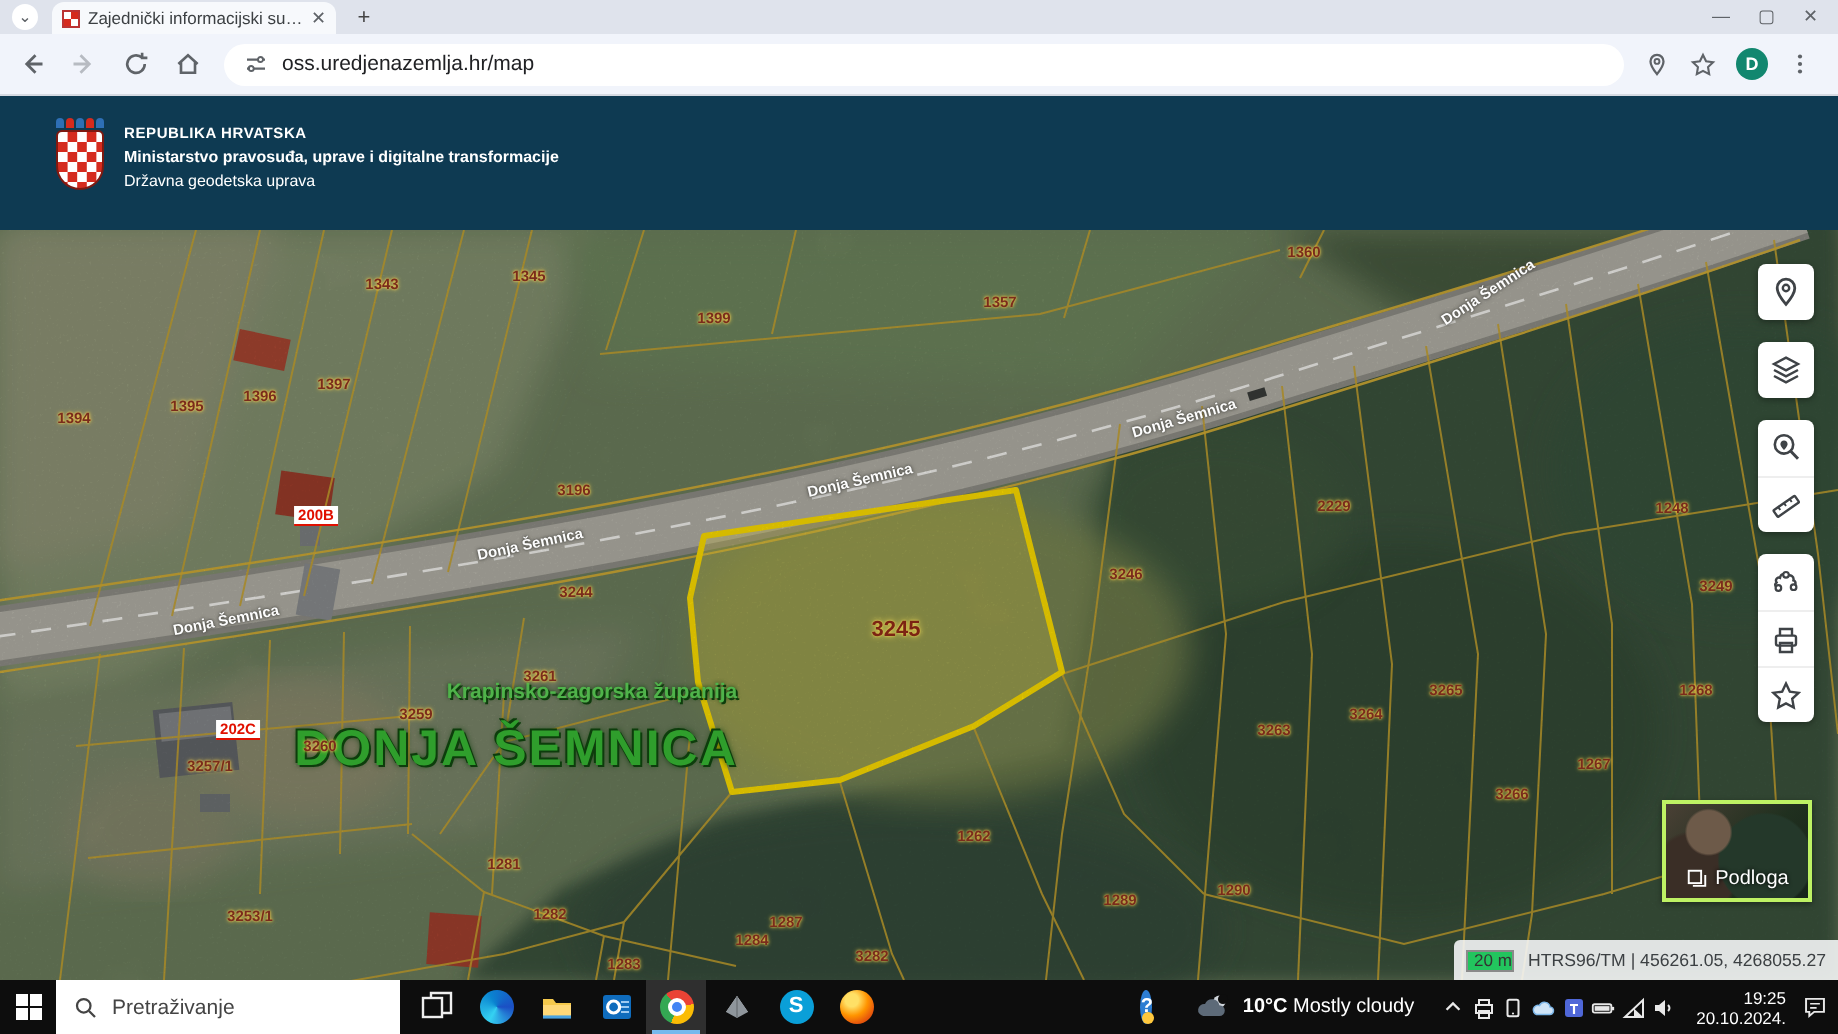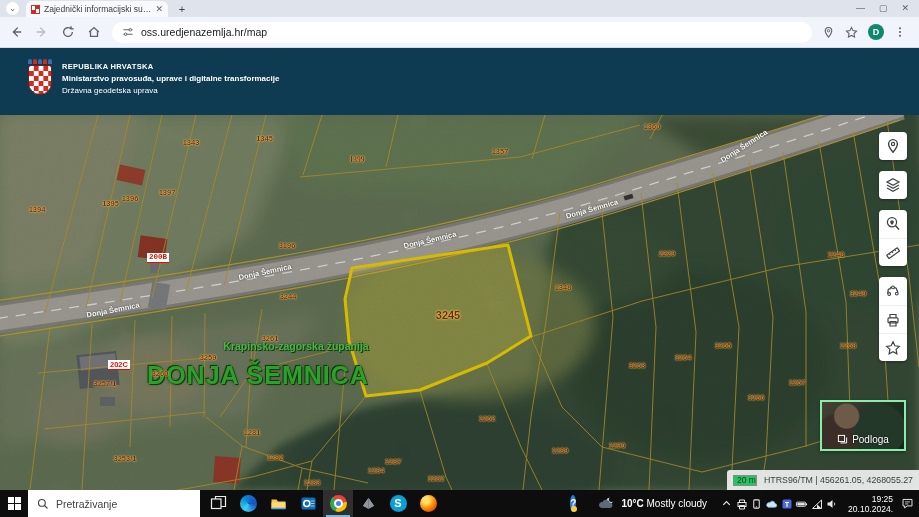--- a/index.html
+++ b/index.html
@@ -57,21 +57,21 @@
   #county { position:absolute; left:296px; top:231px; transform:translate(-50%,-50%); font-size:10.5px; font-weight:bold;
      color:#4fb34a; text-shadow:1px 1px 0 #0d3d0c,0 0 2px #0d3d0c; white-space:nowrap; }
 
   
   #tools { position:absolute; right:12px; top:17px; width:28px; }
   .tgroup { background:#fff; border-radius:4px; box-shadow:0 1px 3px rgba(0,0,0,.35); margin-bottom:11px; overflow:hidden; }
   .tbtn { width:28px; height:28px; display:flex; align-items:center; justify-content:center; }
   .tbtn + .tbtn { border-top:1px solid #eee; }
 
   
-  #podloga { position:absolute; right:13px; bottom:39px; width:86px; height:51px; background:#86efac; padding:2px; box-shadow:0 1px 3px rgba(0,0,0,.4); }
+  #podloga { position:absolute; right:13px; bottom:39px; width:75px; height:51px; background:#bef264; padding:2px; box-shadow:0 1px 3px rgba(0,0,0,.4); }
   #podloga .thumb { position:relative; width:100%; height:100%; overflow:hidden;
      background:radial-gradient(circle at 30% 30%, #6d5a49 0 18%, transparent 20%),
                 radial-gradient(circle at 70% 60%, #24382a 0 40%, transparent 42%),
                 radial-gradient(circle at 20% 75%, #3a2e26 0 30%, transparent 33%),
                 linear-gradient(135deg,#4a4035,#20301f 55%,#16231a); }
   #podloga .plbl { position:absolute; left:0; right:0; bottom:4px; display:flex; align-items:center; justify-content:center; gap:4px;
      color:#fff; font-size:10px; text-shadow:0 0 2px #000; }
 
   
   #statusbar { position:absolute; right:0; bottom:0; height:20px; width:192px; background:rgba(248,249,251,.88);
@@ -281,56 +281,56 @@
       </g>
 
       <polygon points="352,153 508,130 531,221 487,248 420,275 366,281 349,226 345,184" fill="rgba(235,220,70,0.30)" stroke="#ffdf00" stroke-width="3" stroke-linejoin="round"></polygon>
       <rect width="919" height="375" filter="url(#tex)" opacity=".16"></rect>
     </svg>
 
     <div id="labels">
       <div id="county">Krapinsko-zagorska županija</div>
       <div id="settlement">DONJA ŠEMNICA</div>
     <span class="plabel" style="left: 37px; top: 94px;">1394</span>
-        <span class="plabel" style="left: 104px; top: 88px; padding-left: 13px;">1395</span>
+        <span class="plabel" style="left: 87px; top: 88px; padding-left: 13px;">1395</span>
         <span class="plabel" style="left: 130px; top: 83px;">1396</span>
         <span class="plabel" style="left: 167px; top: 77px;">1397</span>
         <span class="plabel" style="left: 191px; top: 27px;">1343</span>
         <span class="plabel" style="left: 247px; top: 23px; padding-left: 35px;">1345</span>
-        <span class="plabel" style="left: 357px; top: 44px; font-family: Liberation Serif, serif;">1399</span>
+        <span class="plabel" style="left: 357px; top: 44px;">1399</span>
         <span class="plabel" style="left: 500px; top: 36px;">1357</span>
         <span class="plabel" style="left: 652px; top: 11px;">1360</span>
         <span class="plabel" style="left: 270px; top: 130px; margin-left: 17px;">3196</span>
         <span class="plabel" style="left: 667px; top: 138px;">2229</span>
         <span class="plabel" style="left: 836px; top: 139px;">1248</span>
         <span class="plabel" style="left: 858px; top: 178px;">3249</span>
         <span class="plabel" style="left: 288px; top: 181px;">3244</span>
         <span class="plabel sel" style="left: 448px; top: 200px;">3245</span>
-        <span class="plabel" style="left: 563px; top: 172px;">1348</span>
+        <span class="plabel" style="left: 563px; top: 172px;">3246</span>
         <span class="plabel" style="left: 723px; top: 230px;">3265</span>
         <span class="plabel" style="left: 683px; top: 242px;">3264</span>
         <span class="plabel" style="left: 637px; top: 250px;">3263</span>
         <span class="plabel" style="left: 848px; top: 230px;">1268</span>
         <span class="plabel" style="left: 797px; top: 267px;">1267</span>
         <span class="plabel" style="left: 756px; top: 282px;">3266</span>
         <span class="plabel" style="left: 487px; top: 303px;">1262</span>
         <span class="plabel" style="left: 560px; top: 335px;">1289</span>
         <span class="plabel" style="left: 617px; top: 330px;">1290</span>
         <span class="plabel" style="left: 252px; top: 317px;">1281</span>
         <span class="plabel" style="left: 275px; top: 342px;">1282</span>
         <span class="plabel" style="left: 312px; top: 367px;">1283</span>
         <span class="plabel" style="left: 376px; top: 355px;">1284</span>
         <span class="plabel" style="left: 393px; top: 346px;">1287</span>
         <span class="plabel" style="left: 436px; top: 363px;">3282</span>
         <span class="plabel" style="left: 208px; top: 242px;">3259</span>
         <span class="plabel" style="left: 160px; top: 258px;">3260</span>
         <span class="plabel" style="left: 270px; top: 223px;">3261</span>
         <span class="plabel" style="left: 105px; top: 268px;">3257/1</span>
         <span class="plabel" style="left: 125px; top: 343px;">3253/1</span>
-        <span class="amarker" style="left: 158px; top: 143px; font-family: Liberation Mono, monospace;">200B</span>
+        <span class="amarker" style="left: 158px; top: 143px;">200B</span>
         <span class="amarker" style="left: 119px; top: 250px;">202C</span>
         <span class="roadlabel" style="left: 113px; top: 195px; transform: translate(-50%, -50%) rotate(-11deg);">Donja Šemnica</span>
         <span class="roadlabel" style="left: 265px; top: 157px; transform: translate(-50%, -50%) rotate(-12deg);">Donja Šemnica</span>
         <span class="roadlabel" style="left: 430px; top: 125px; transform: translate(-50%, -50%) rotate(-13deg);">Donja Šemnica</span>
         <span class="roadlabel" style="left: 592px; top: 94px; transform: translate(-50%, -50%) rotate(-16deg);">Donja Šemnica</span>
         <span class="roadlabel" style="left: 744px; top: 31px; transform: translate(-50%, -50%) rotate(-33deg);">Donja Šemnica</span>
       </div>
 
     <div id="tools">
         <div class="tgroup">

